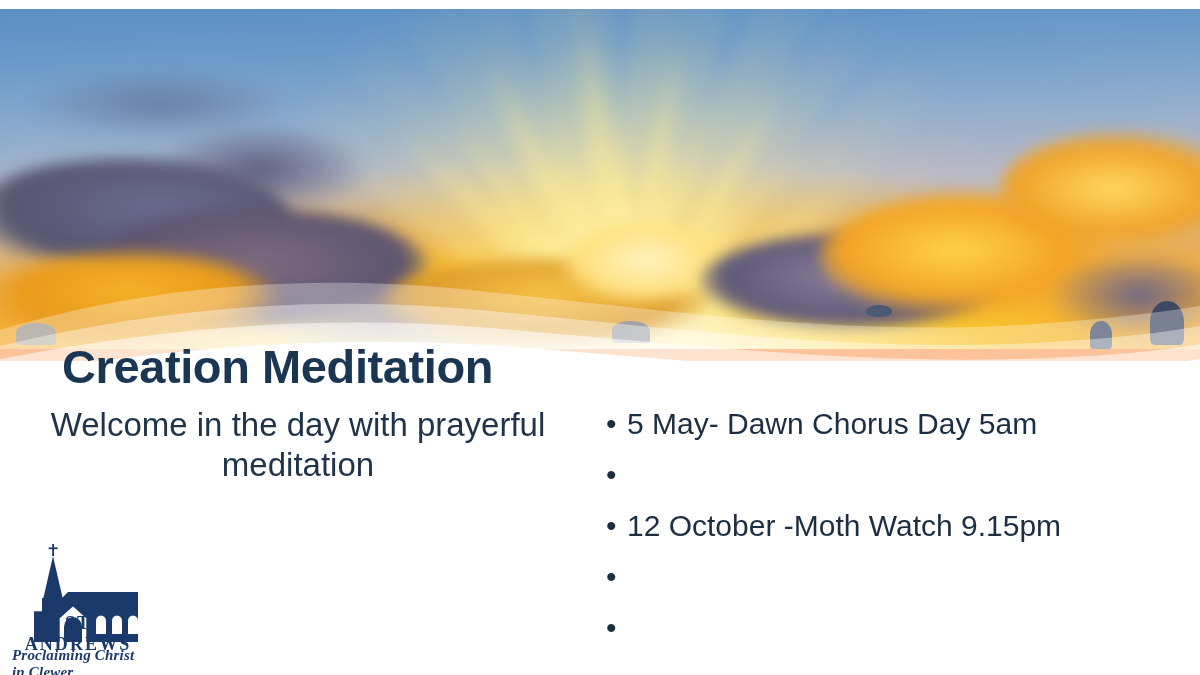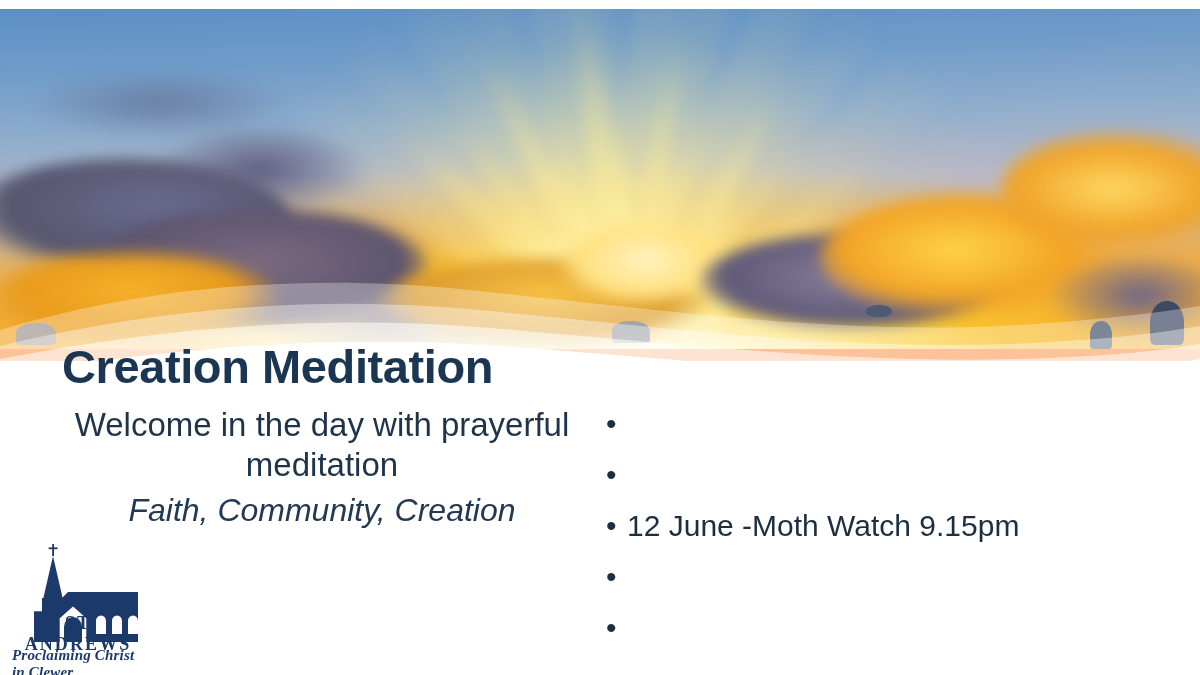--- a/index.html
+++ b/index.html
@@ -58,21 +58,21 @@
 
   
   .whitebase{position:absolute;left:0;top:352px;width:1200px;height:323px;background:#ffffff;}
 
   
   .title{
     position:absolute;left:62px;top:332px;
     font-size:47px;font-weight:bold;letter-spacing:-0.4px;
     color:#1b3653;line-height:1.1;white-space:nowrap;
   }
-  .left-col{position:absolute;left:29px;top:396px;width:586px;text-align:center;}
+  .left-col{position:absolute;left:5px;top:396px;width:586px;text-align:center;}
   .lead{font-size:33px;line-height:1.22;color:#1f3349;}
   .tagline{font-size:32px;font-style:italic;line-height:1.25;color:#223953;margin-top:4px;}
 
   .venue{
     position:absolute;left:150px;top:572px;width:460px;
     font-size:34px;color:#1f3349;white-space:pre;
   }
 
   .bullets{position:absolute;left:606px;top:400px;width:594px;}
   .bullet{
@@ -148,34 +148,34 @@
       <path d="M0,82 C150,46 310,30 480,46 C670,64 840,86 1010,80 C1110,76 1165,68 1200,62 L1200,120 L0,120 Z" fill="#ffffff" opacity="0.38"></path>
       <path d="M0,95 C160,64 320,50 490,64 C680,80 850,100 1020,95 C1115,92 1168,86 1200,80 L1200,120 L0,120 Z" fill="#ffffff" opacity="0.55"></path>
       <path d="M0,112 C170,84 330,70 500,82 C690,96 860,116 1030,110 C1120,107 1170,100 1200,95 L1200,120 L0,120 Z" fill="#ffffff" opacity="1"></path>
     </svg>
   </div>
 
   <div class="title">Creation Meditation</div>
 
   <div class="left-col">
     <div class="lead">Welcome in the day with prayerful meditation</div>
-    <div class="tagline">Faith, Community, Creation</div>
   </div>
 
 
   <div class="bullets">
     <div class="bullet">
       <span class="dot">•</span>
-    </div>
-    <div class="bullet">
-      <span class="dot">•</span>
-    </div>
-    <div class="bullet">
-      <span class="dot">•</span>
-      <span class="txt">12 June -Moth Watch 9.15pm</span>
+      <span class="txt">5 May- Dawn Chorus Day 5am</span>
+    </div>
+    <div class="bullet">
+      <span class="dot">•</span>
+    </div>
+    <div class="bullet">
+      <span class="dot">•</span>
+      <span class="txt">12 October -Moth Watch 9.15pm</span>
     </div>
     <div class="bullet">
       <span class="dot">•</span>
     </div>
     <div class="bullet">
       <span class="dot">•</span>
     </div>
   </div>
 
   <div class="logo">

